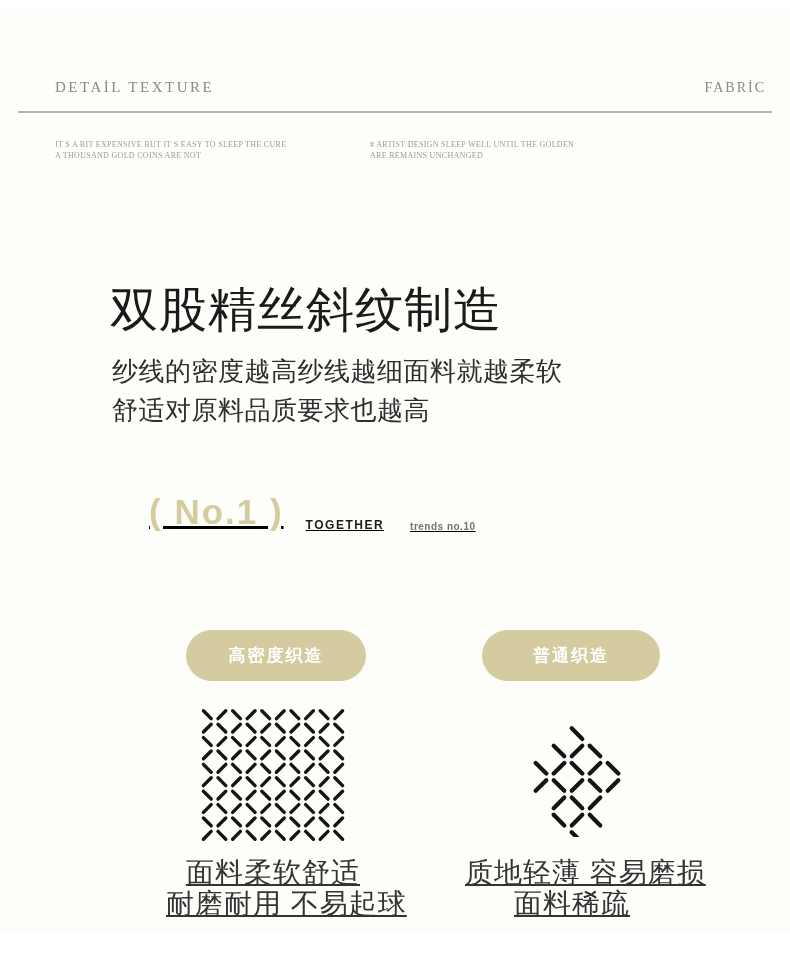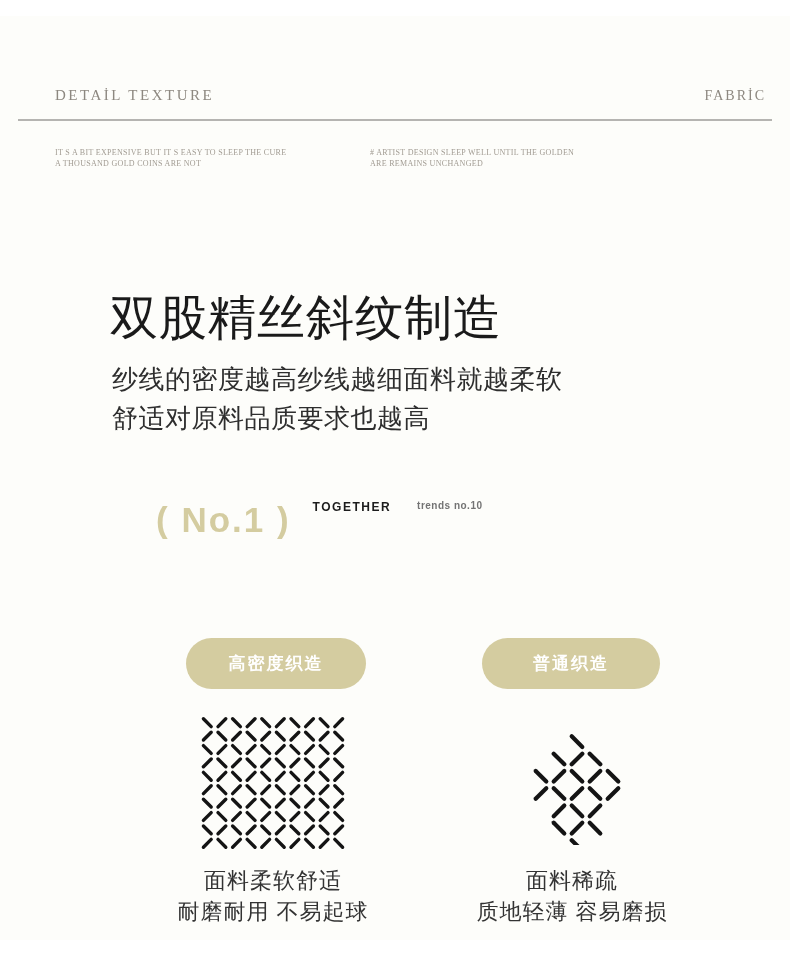--- a/index.html
+++ b/index.html
@@ -3,21 +3,21 @@
 <meta charset="utf-8">
 <style>
   html,body{margin:0;padding:0;}
   body{
     font-family:"Liberation Sans","DejaVu Sans",sans-serif;
     background:#ffffff;
   }
   .page{
     position:relative;
     width:790px;height:924px;
-    margin:16px auto;
+    margin:8px auto;
     background:var(--page-bg,#fdfdfa);
     overflow:hidden;
   }
   
   .hdr-left{
     position:absolute;left:55px;top:71px;
     font-family:"Liberation Serif","DejaVu Serif",serif;
     font-size:15px;letter-spacing:2.5px;color:var(--header-gray,#8d8880);
   }
   .hdr-right{
@@ -46,22 +46,22 @@
     font-size:48px;line-height:60px;letter-spacing:1px;
     color:var(--heading,#1a1a1a);
   }
   .subtitle{
     position:absolute;left:112px;top:346px;
     font-size:26px;line-height:39px;letter-spacing:0.5px;
     color:#2e2e2e;
     font-family:Liberation Mono, monospace;
   }
   .no1-row{
-    position:absolute;left:156px;top:484px;
-    display:flex;align-items:flex-start;
+    position:absolute;left:149px;top:484px;
+    display:flex;align-items:flex-end;text-decoration:underline;
   }
   .no1{
     font-size:35px;font-weight:bold;letter-spacing:2px;
     color:var(--accent,#d4cca0);
   }
   .brand{
     margin-left:22px;font-size:12px;font-weight:600;
     letter-spacing:1.5px;color:#1c1c1c;
   }
   .trend{
@@ -78,23 +78,24 @@
   .badge.l{left:186px;width:180px;}
   .badge.r{left:482px;width:178px;}
   .weave{position:absolute;}
   .weave.dense{left:200px;top:700px;}
   .weave.sparse{left:532px;top:717px;}
   svg.weave line{stroke:#141414;stroke-linecap:round;}
   svg.weave.dense line{stroke-width:3.4px;}
   svg.weave.sparse line{stroke-width:4.2px;}
   .caption{
     position:absolute;top:849px;width:214px;
-    text-align:center;font-size:22px;line-height:31px;
+    text-align:center;font-size:28px;line-height:31px;
     letter-spacing:1px;color:var(--caption,#333333);
     white-space:nowrap;
+    text-decoration:underline;
   }
   .caption.l{left:166px;}
   .caption.r{left:465px;}
 </style>
 </head>
 <body>
 
 <div class="page">
 
   <div class="hdr-left">DETAİL TEXTURE</div>
@@ -251,17 +252,17 @@
       <line x1="39.70" y1="100.45" x2="50.30" y2="89.85"></line>
       <line x1="57.70" y1="89.85" x2="68.30" y2="100.45"></line>
       <line x1="39.70" y1="107.15" x2="50.30" y2="117.75"></line>
     </svg>
 
   <div class="caption l">
     <div>面料柔软舒适</div>
     <div>耐磨耐用 不易起球</div>
   </div>
   <div class="caption r">
+    <div>质地轻薄 容易磨损</div>
     <div>面料稀疏</div>
-    <div>质地轻薄 容易磨损</div>
   </div>
 
 </div>
 
 </body></html>

